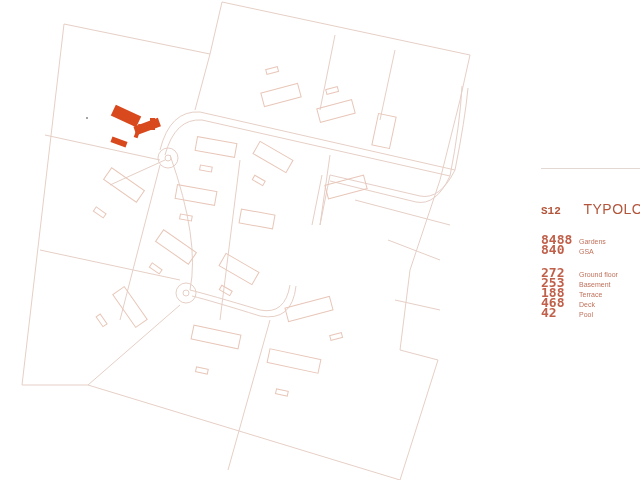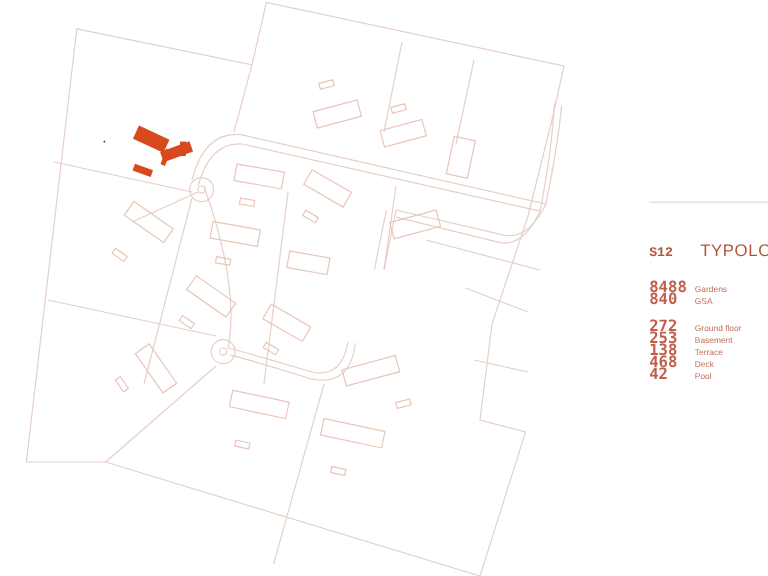--- a/index.html
+++ b/index.html
@@ -109,21 +109,21 @@
       <span class="num">840</span><span class="lbl">GSA</span>
     </div>
     <div class="gap"></div>
     <div class="row">
       <span class="num">272</span><span class="lbl">Ground floor</span>
     </div>
     <div class="row">
       <span class="num">253</span><span class="lbl">Basement</span>
     </div>
     <div class="row">
-      <span class="num">138</span><span class="lbl">Terrace</span>
+      <span class="num">188</span><span class="lbl">Terrace</span>
     </div>
     <div class="row">
       <span class="num">468</span><span class="lbl">Deck</span>
     </div>
     <div class="row">
       <span class="num">42</span><span class="lbl">Pool</span>
     </div>
   </div>
 </div>
 

